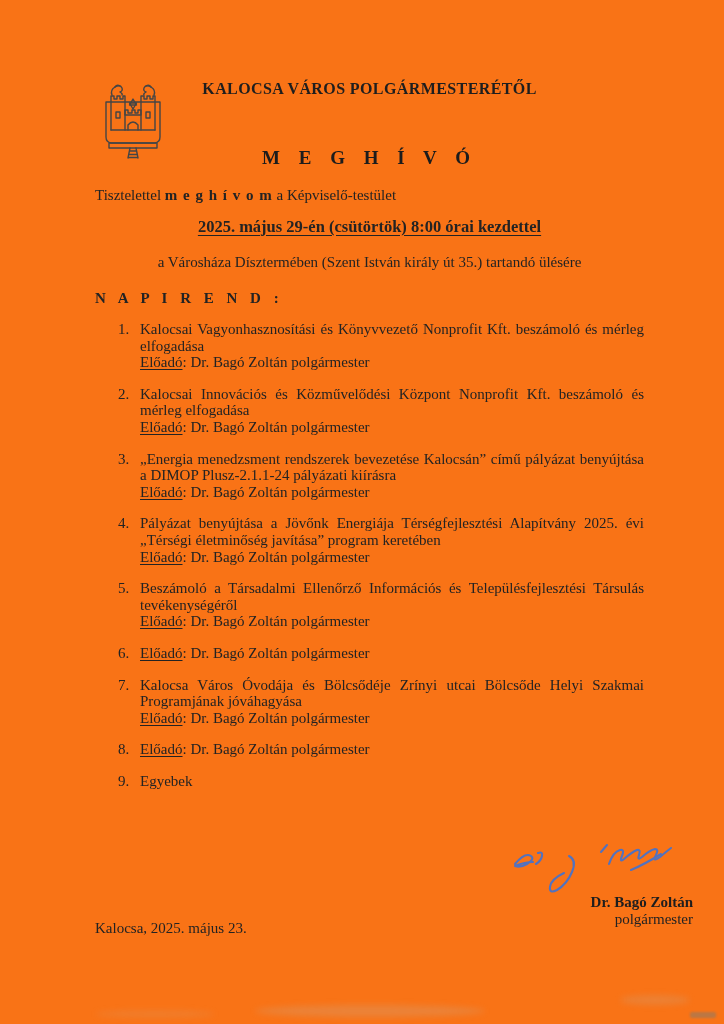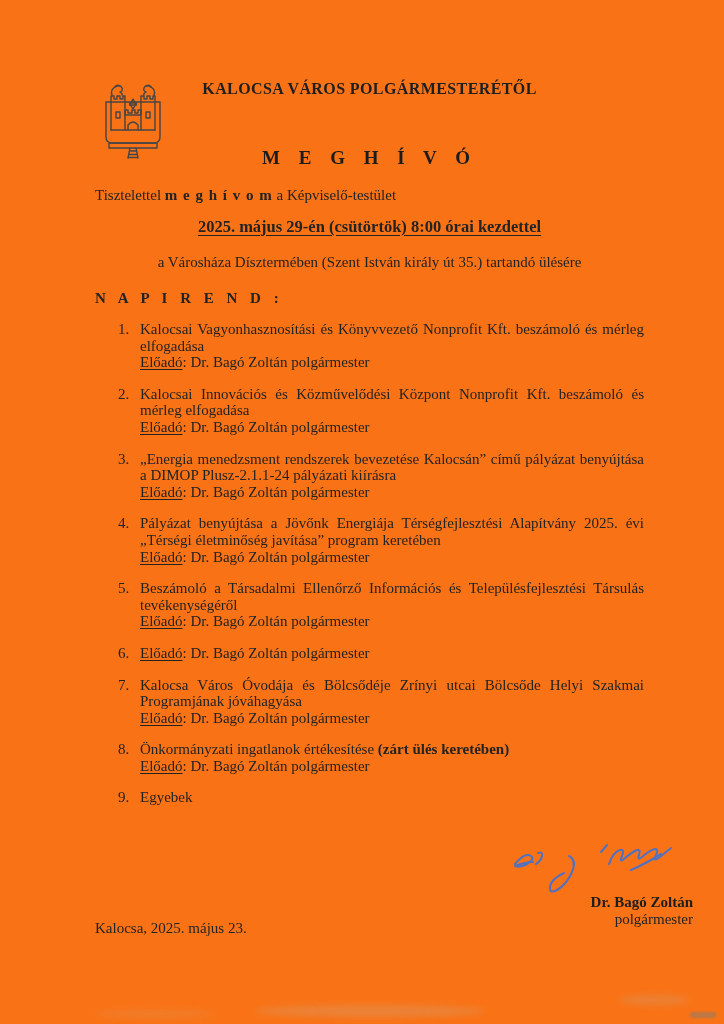--- a/index.html
+++ b/index.html
@@ -146,21 +146,20 @@
       <div class="num">7.</div>
       <div class="body">
         <p class="title"><span>Kalocsa Város Óvodája és Bölcsődéje Zrínyi utcai Bölcsőde Helyi Szakmai Programjának jóváhagyása</span><b></b></p>
         <p class="presenter"><span class="presenter-label">Előadó</span><span>: Dr. Bagó Zoltán polgármester</span></p>
       </div>
     </div>
 
     <div class="agenda-item">
       <div class="num">8.</div>
       <div class="body">
-        <p class="title"><span>Önkormányzati ingatlanok értékesítése </span><b>(zárt ülés keretében)</b></p>
         <p class="presenter"><span class="presenter-label">Előadó</span><span>: Dr. Bagó Zoltán polgármester</span></p>
       </div>
     </div>
 
     <div class="agenda-item">
       <div class="num">9.</div>
       <div class="body">
         <p class="title"><span>Egyebek</span><b></b></p>
 
       </div>

